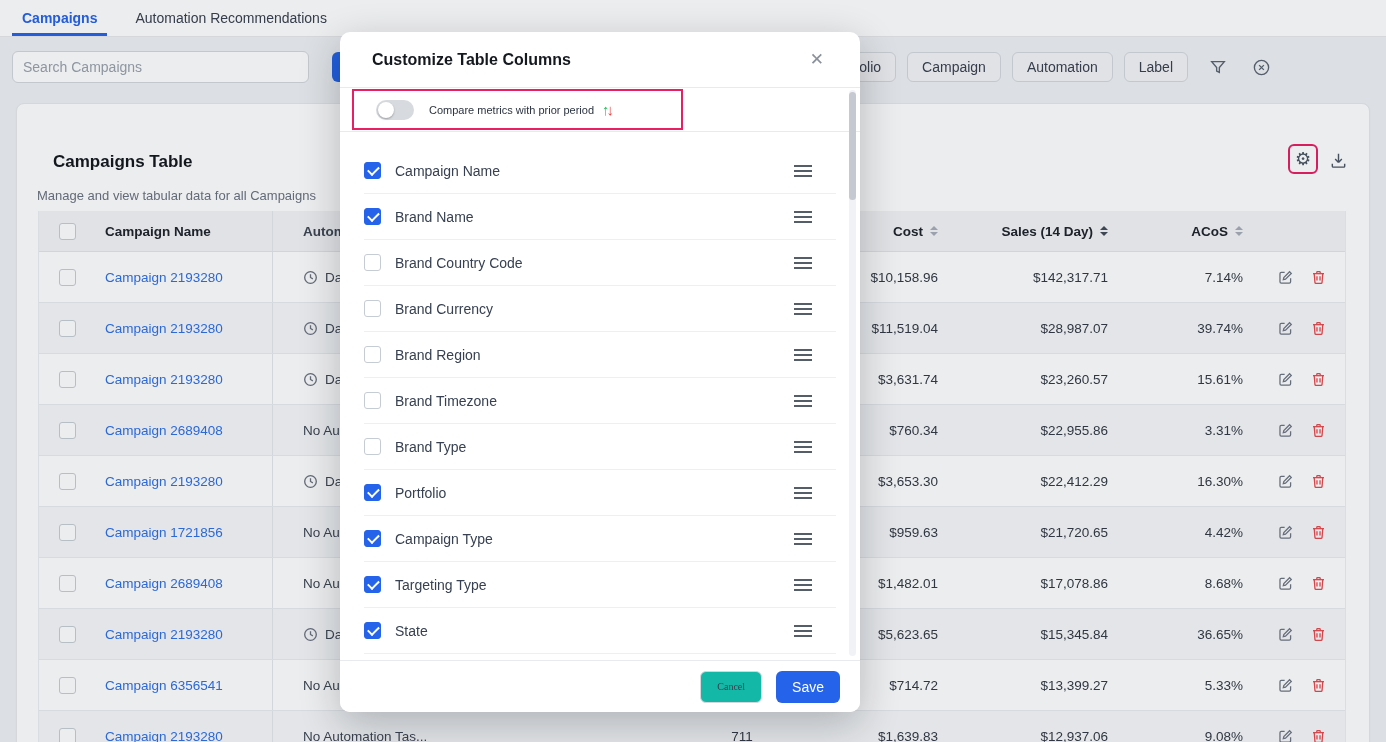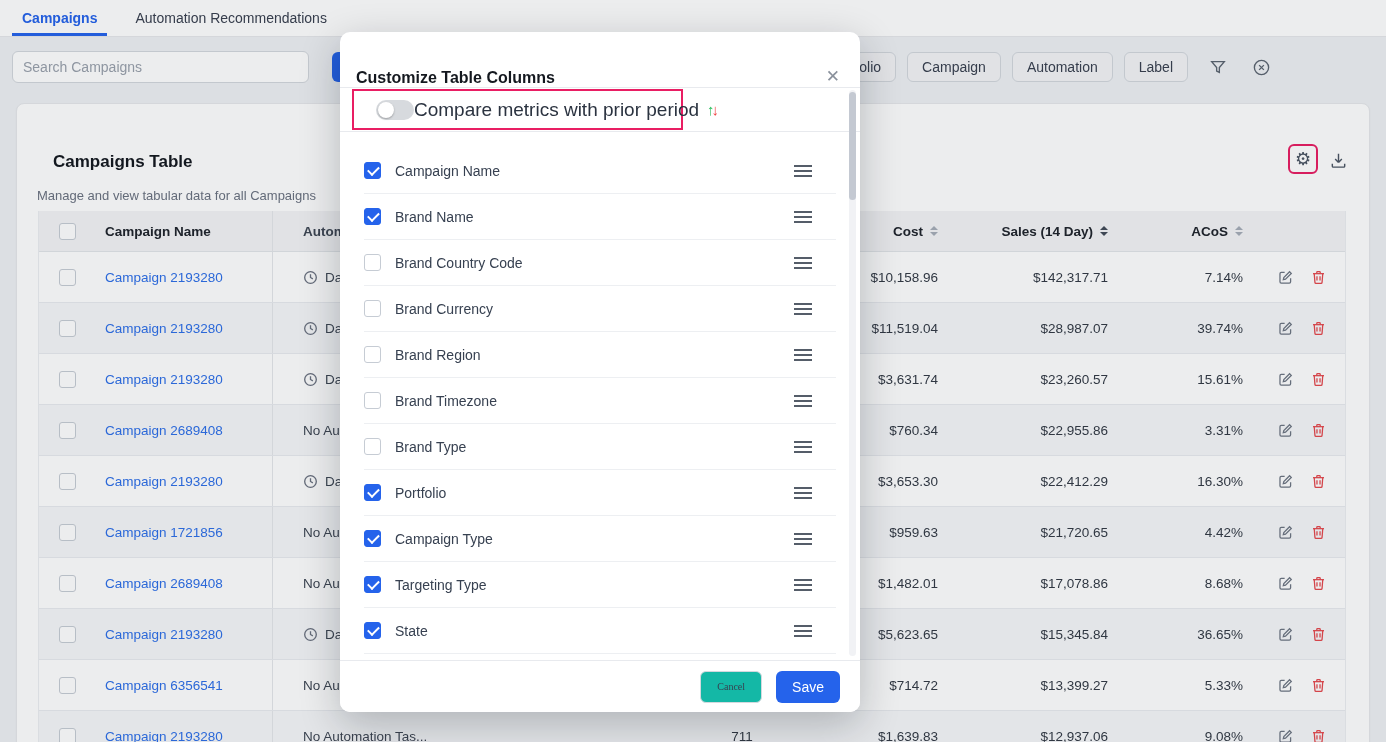--- a/index.html
+++ b/index.html
@@ -72,31 +72,31 @@
   .cb{width:17px;height:17px;border:1.5px solid #c6ccd4;border-radius:3px;background:#fff;
       display:inline-block;position:relative;flex:none;box-sizing:border-box;cursor:pointer}
   .cb.checked{background:#2563eb;border-color:#2563eb}
   .cb.checked::after{content:"";position:absolute;left:4.5px;top:1px;width:4.5px;height:9px;
       border:solid #fff;border-width:0 2px 2px 0;transform:rotate(45deg)}
 
   
   .overlay{position:absolute;inset:0;background:rgba(18,23,33,.08);z-index:50}
   .modal{position:absolute;left:340px;top:32px;width:520px;height:680px;background:#fff;border-radius:10px;
          box-shadow:0 12px 40px rgba(10,15,25,.24);z-index:60;overflow:hidden;box-sizing:border-box}
-  .m-head{height:56px;display:flex;align-items:flex-end;justify-content:space-between;padding:0 16px;
+  .m-head{height:56px;display:flex;align-items:center;justify-content:space-between;padding:0 32px;
           border-bottom:1px solid #e8eaee;box-sizing:border-box}
   .m-title{font-size:16px;font-weight:700;color:#14181f}
   .m-close{font-size:17px;color:#8a919c;cursor:pointer;background:none;border:none;padding:2px 4px;line-height:1}
   .m-compare{height:44px;position:relative;border-bottom:1px solid #e8eaee;box-sizing:border-box}
   .compare-box{position:absolute;left:12px;top:1px;height:41px;width:331px;border:2px solid #e91e63;
                display:flex;align-items:center;padding:0 10px 0 22px;box-sizing:border-box}
   .toggle{width:38px;height:20px;border-radius:10px;background:#d7dade;position:relative;flex:none;cursor:pointer}
   .toggle::after{content:"";position:absolute;left:2px;top:2px;width:16px;height:16px;border-radius:50%;
                  background:#fff;box-shadow:0 1px 2px rgba(0,0,0,.28)}
-  .compare-label{font-size:19px;color:#2b3340;white-space:nowrap}
+  .compare-label{margin-left:15px;font-size:11px;color:#2b3340;white-space:nowrap}
   .updown{margin-left:8px;font-size:15px;font-weight:700;letter-spacing:-3px;white-space:nowrap}
   .updown .u{color:#2fbf61}
   .updown .d{color:#ef4444}
   .m-list{position:absolute;top:100px;bottom:52px;left:0;right:0;padding-top:16px;overflow:hidden}
   .mi{height:46px;margin:0 24px;display:flex;align-items:center;gap:14px;border-bottom:1px solid #edeff2;
       padding-right:24px;box-sizing:border-box}
   .mi-label{flex:1;font-size:14px;color:#374151}
   .drag{width:18px;height:12px;flex:none;cursor:grab;background:
         linear-gradient(#555d69,#555d69) 0 0/100% 2px no-repeat,
         linear-gradient(#555d69,#555d69) 0 5px/100% 2px no-repeat,

